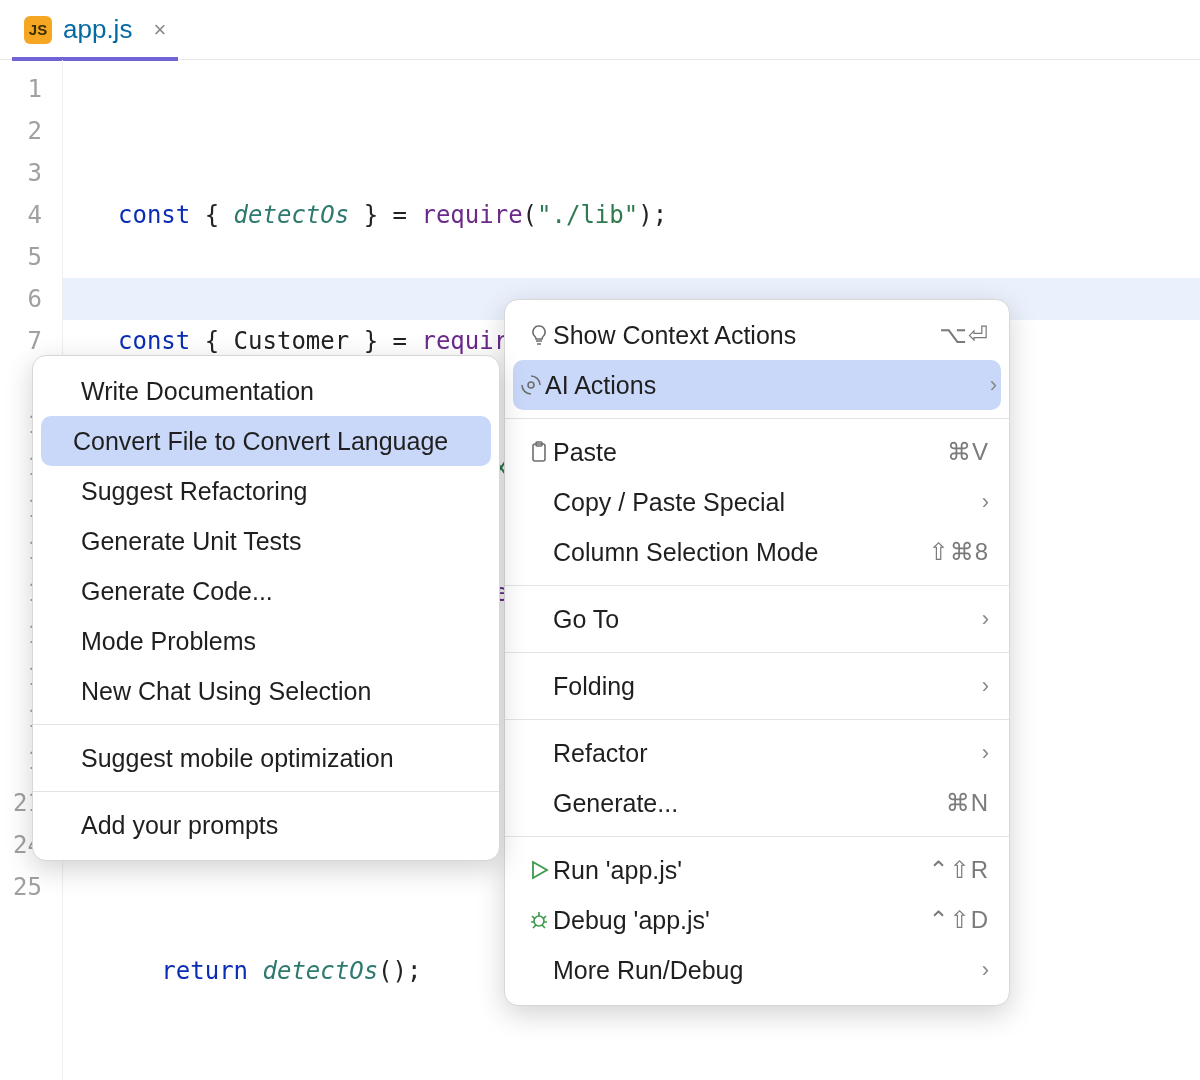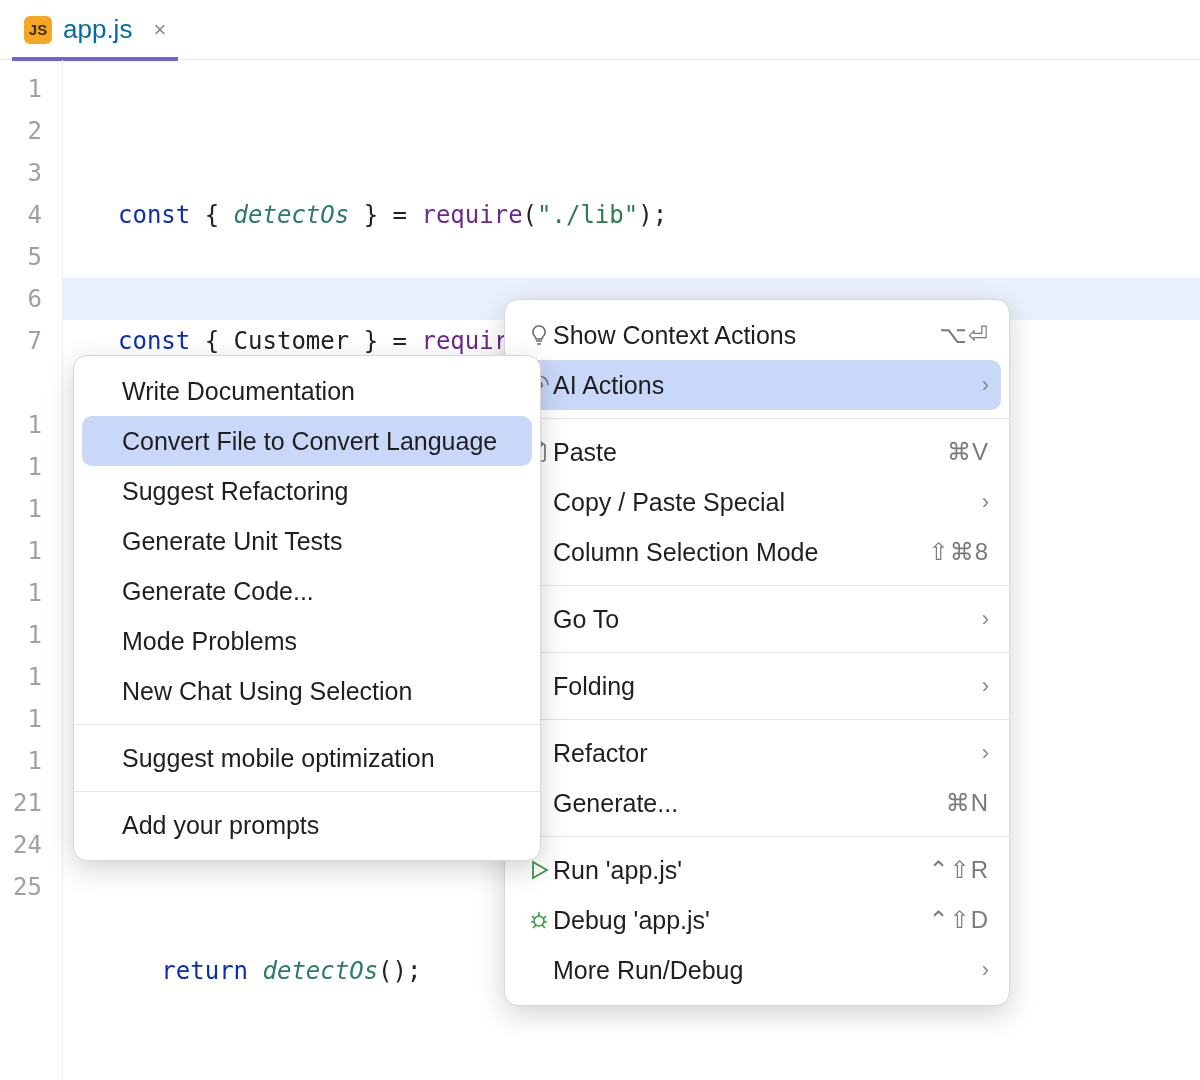--- a/index.html
+++ b/index.html
@@ -111,21 +111,21 @@
   align-items: center;
   height: 50px;
   padding: 0 20px;
   cursor: default;
   gap: 0;
 }
 .ctx-menu .item.hovered {
   background: #c9d8f8;
   border-radius: 10px;
   margin: 0 8px;
-  padding: 0 12px;
+  padding: 0 4px;
 }
 .ctx-menu .sep {
   height: 1px;
   background: #e3e3e3;
   margin: 8px 0;
 }
 .ctx-menu .icon {
   width: 28px;
   display: inline-flex;
   justify-content: center;
@@ -137,21 +137,20 @@
 
 #main-menu {
   left: 504px;
   top: 299px;
   width: 506px;
 }
 #sub-menu {
   left: 32px;
   top: 355px;
   width: 468px;
-  margin-left: 41px;
 }
 </style>
 </head>
 <body>
 
 <div class="tab-bar">
   <div class="tab">
     <span class="js-badge">JS</span>
     <span class="tab-label">app.js</span>
     <span class="tab-close">×</span>

